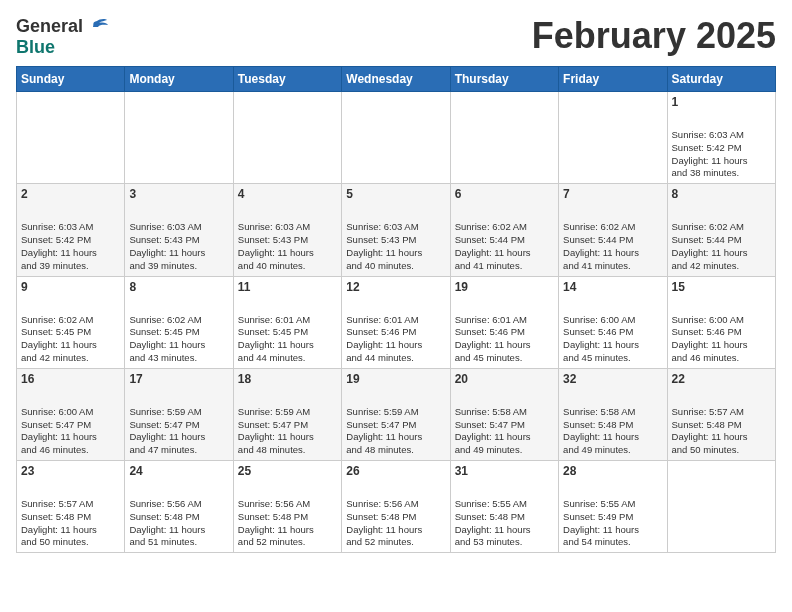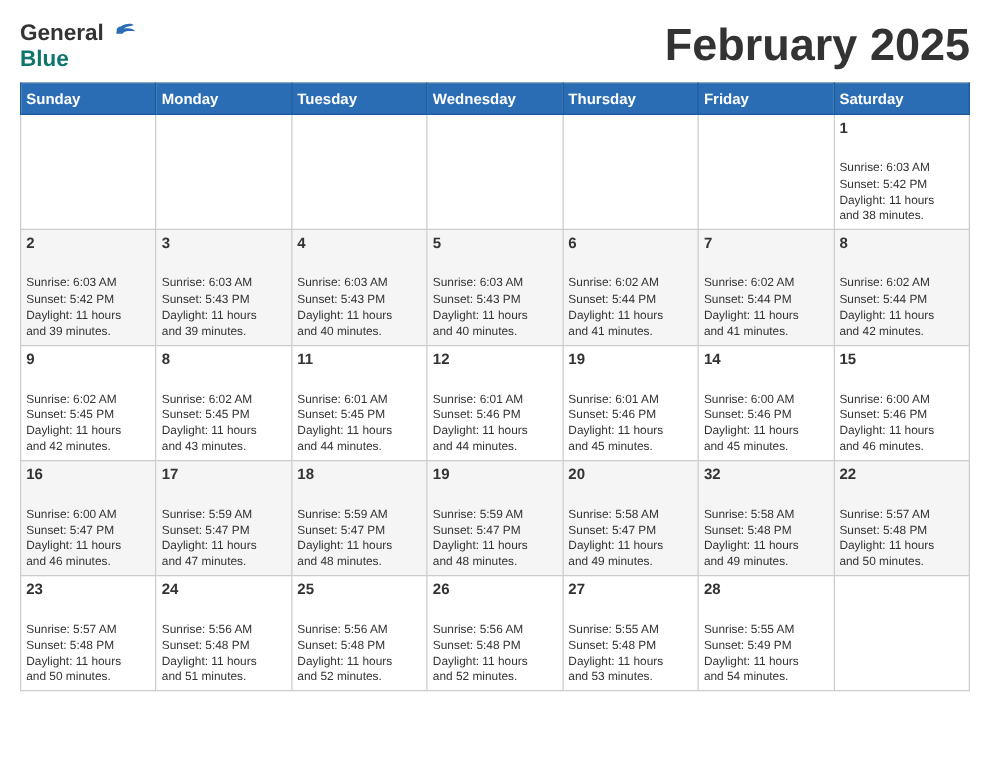--- a/index.html
+++ b/index.html
@@ -243,21 +243,21 @@
         </td>
         <td>
           <span class="day-num">25</span>
           <div class="day-info">Sunrise: 5:56 AM<br>Sunset: 5:48 PM<br>Daylight: 11 hours<br>and 52 minutes.</div>
         </td>
         <td>
           <span class="day-num">26</span>
           <div class="day-info">Sunrise: 5:56 AM<br>Sunset: 5:48 PM<br>Daylight: 11 hours<br>and 52 minutes.</div>
         </td>
         <td>
-          <span class="day-num">27</span>
+          <span class="day-num">31</span>
           <div class="day-info">Sunrise: 5:55 AM<br>Sunset: 5:48 PM<br>Daylight: 11 hours<br>and 53 minutes.</div>
         </td>
         <td>
           <span class="day-num">28</span>
           <div class="day-info">Sunrise: 5:55 AM<br>Sunset: 5:49 PM<br>Daylight: 11 hours<br>and 54 minutes.</div>
         </td>
         <td class="empty-cell"></td>
       </tr>
     </tbody>
 </table>

